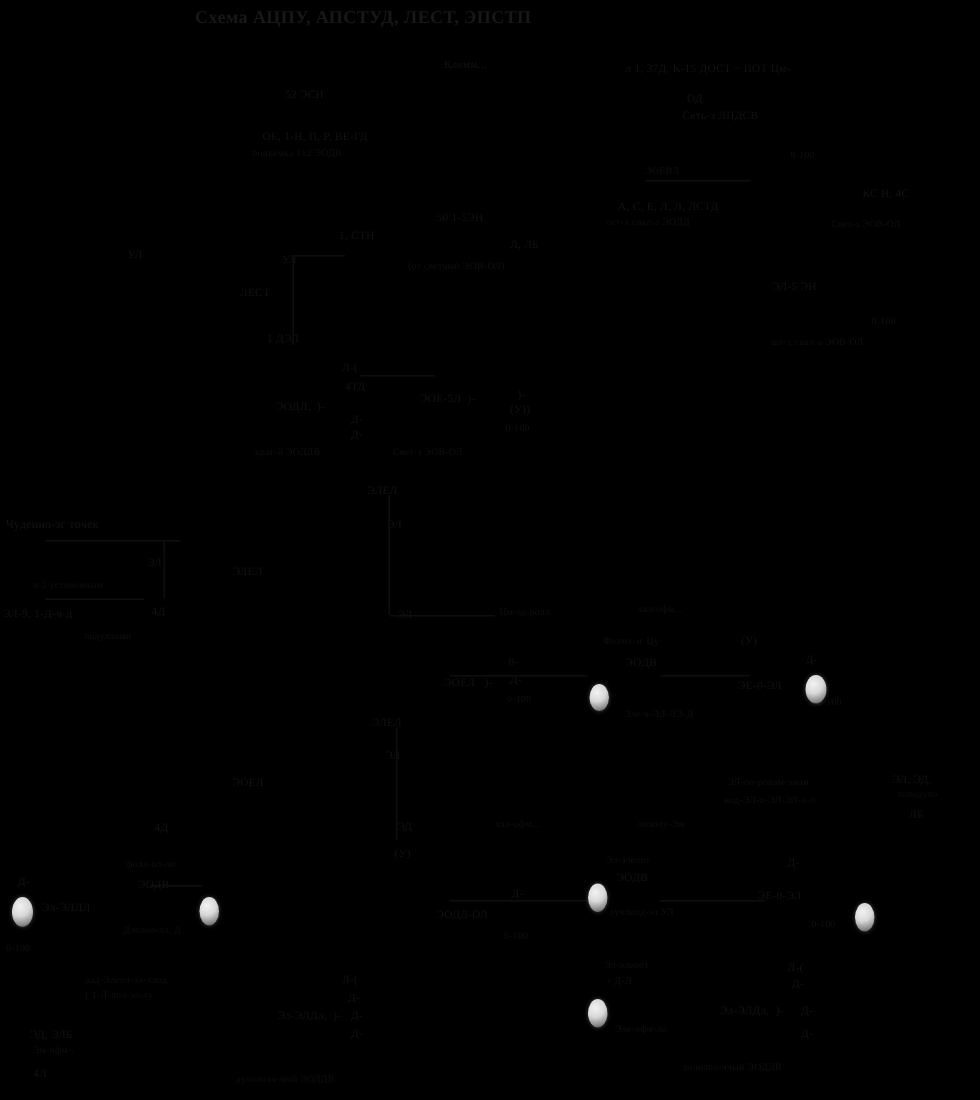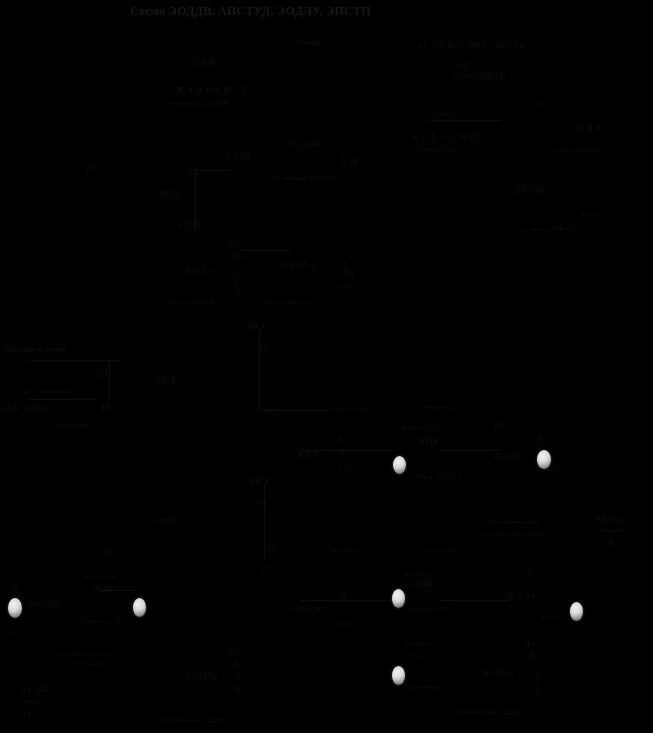--- a/index.html
+++ b/index.html
@@ -58,21 +58,21 @@
     position: absolute;
     background: #0e0e0e;
     transform-origin: 0 0;
     height: 1px;
   }
 </style>
 </head>
 <body>
 
 <div id="canvas">
-  <div class="title" id="diagram-title" style="left:130px; top:4px;">Схема ЭОДДВ, АПСТУД, ЭОДЛУ, ЭПСТП</div>
+  <div class="title" id="diagram-title" style="left:130px; top:4px;">Схема АЦПУ, АПСТУД, ЛЕСТ, ЭПСТП</div>
 <div class="edge" style="left: 30px; top: 360px; width: 90px; transform: rotate(0deg);"></div>
     <div class="edge" style="left: 30px; top: 399px; width: 66px; transform: rotate(0deg);"></div>
     <div class="edge" style="left: 110px; top: 360px; width: 39px; transform: rotate(90deg);"></div>
     <div class="edge" style="left: 196px; top: 170px; width: 34px; transform: rotate(0deg);"></div>
     <div class="edge" style="left: 196px; top: 170px; width: 60px; transform: rotate(90deg);"></div>
     <div class="edge" style="left: 240px; top: 250px; width: 50px; transform: rotate(0deg);"></div>
     <div class="edge" style="left: 260px; top: 330px; width: 80px; transform: rotate(90deg);"></div>
     <div class="edge" style="left: 260px; top: 410px; width: 70px; transform: rotate(0deg);"></div>
     <div class="edge" style="left: 265px; top: 485px; width: 75px; transform: rotate(90deg);"></div>
     <div class="edge" style="left: 300px; top: 450px; width: 92px; transform: rotate(0deg);"></div>

